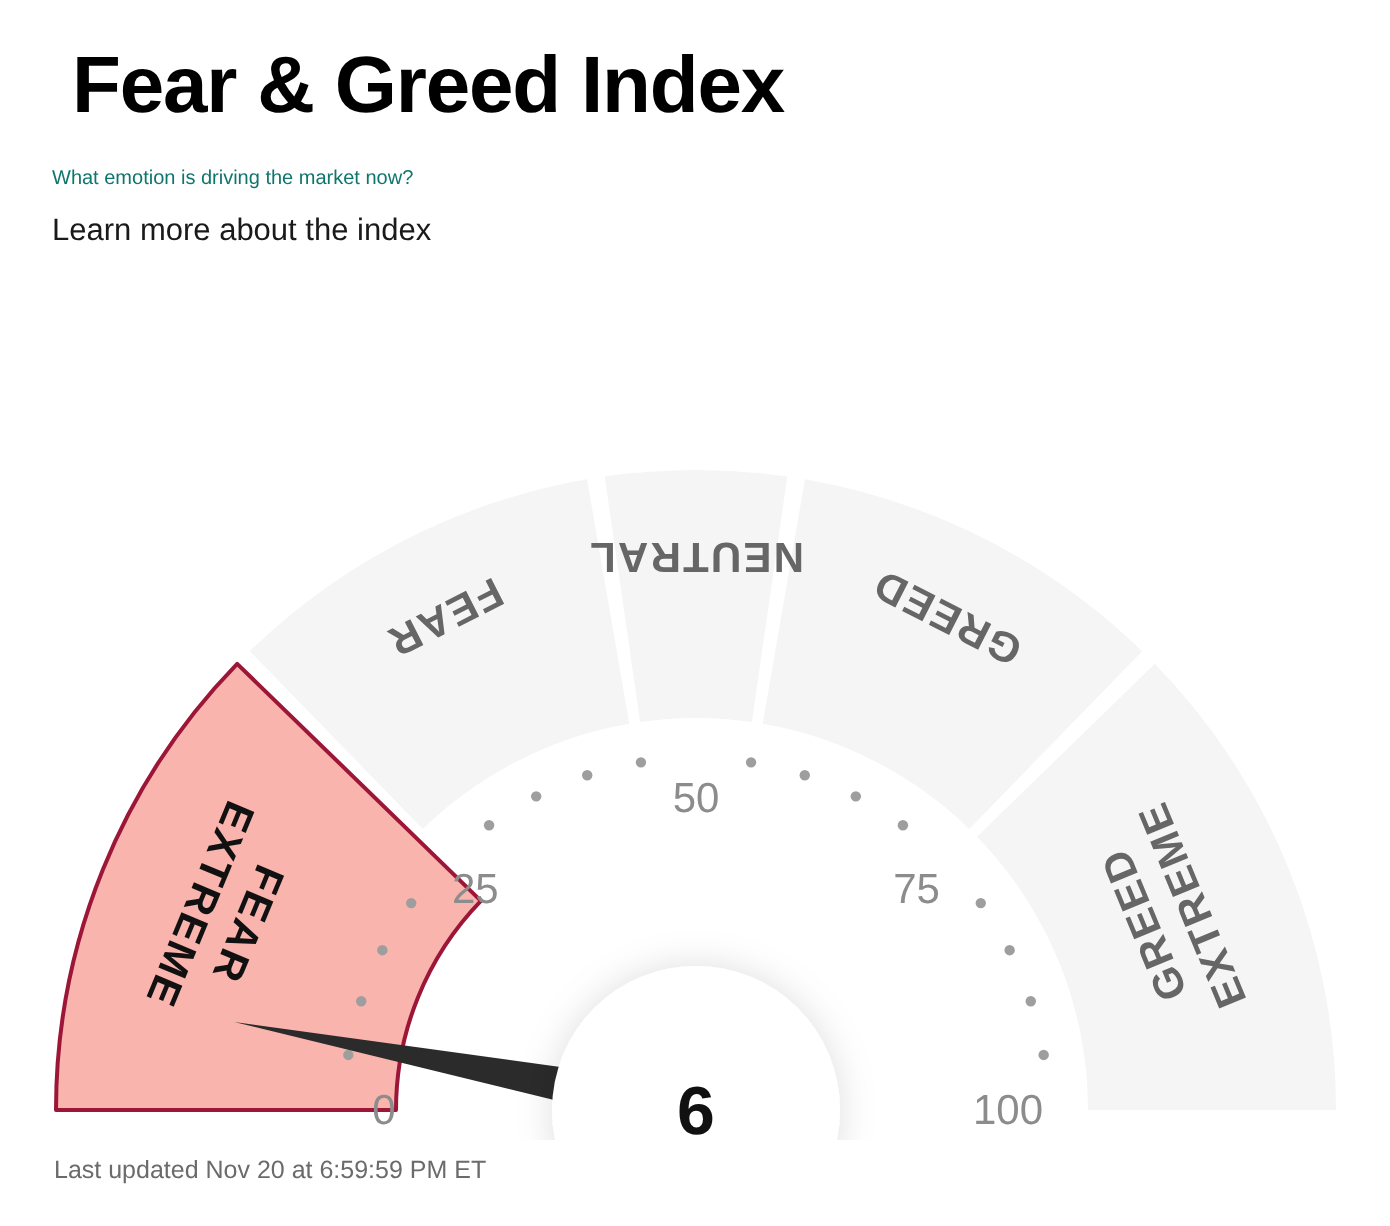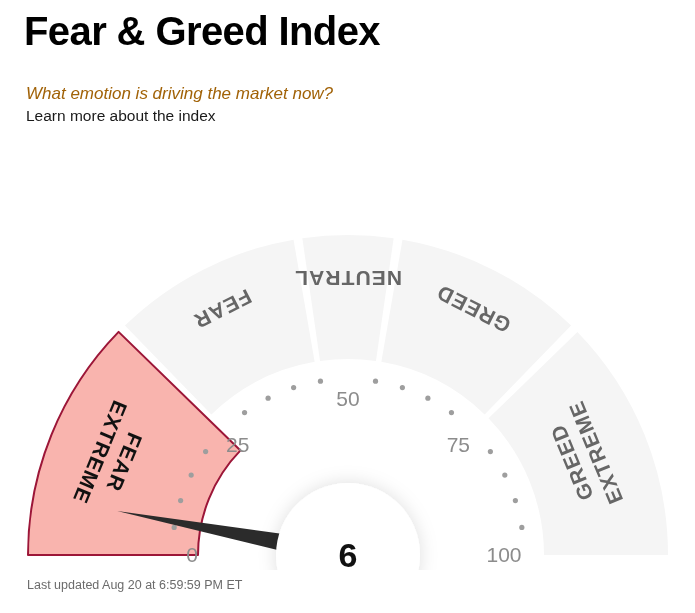--- a/index.html
+++ b/index.html
@@ -17,29 +17,28 @@
   }
   #page-title {
     position: absolute;
     left: 24px;
     top: 8px;
     font-size: 40px;
     font-weight: bold;
     letter-spacing: -0.6px;
     color: #000000;
     line-height: 1.15;
-    margin: 0;
+    margin: 12px;
   }
   #subtitle {
     position: absolute;
     left: 26px;
     top: 84px;
-    font-size: 17px;
-    color: #a16207;
-    font-style: italic;
+    font-size: 10px;
+    color: #0f766e;
   }
   #learn-link {
     position: absolute;
     left: 26px;
     top: 107px;
     font-size: 15.5px;
     color: #1a1a1a;
     cursor: pointer;
   }
   #gauge-wrap {
@@ -147,13 +146,13 @@
     <g id="needle-group">
         <path d="M 117.16249607875818 360.9653910723547 L 350.6585819714336 393.29820774833325 L 346.16416996459157 416.8587405773586 Z" fill="#2b2b2b"></path>
       </g>
     <g id="hub-group">
         <circle cx="348" cy="405" r="72" fill="#ffffff" filter="url(#hubShadow)"></circle>
         <text x="348" y="417" text-anchor="middle" id="center-value" fill="#111111">6</text>
       </g>
   </svg>
 </div>
 
-<div id="footer-note">Last updated Aug 20 at 6:59:59 PM ET</div>
+<div id="footer-note">Last updated Nov 20 at 6:59:59 PM ET</div>
 
 </body></html>

